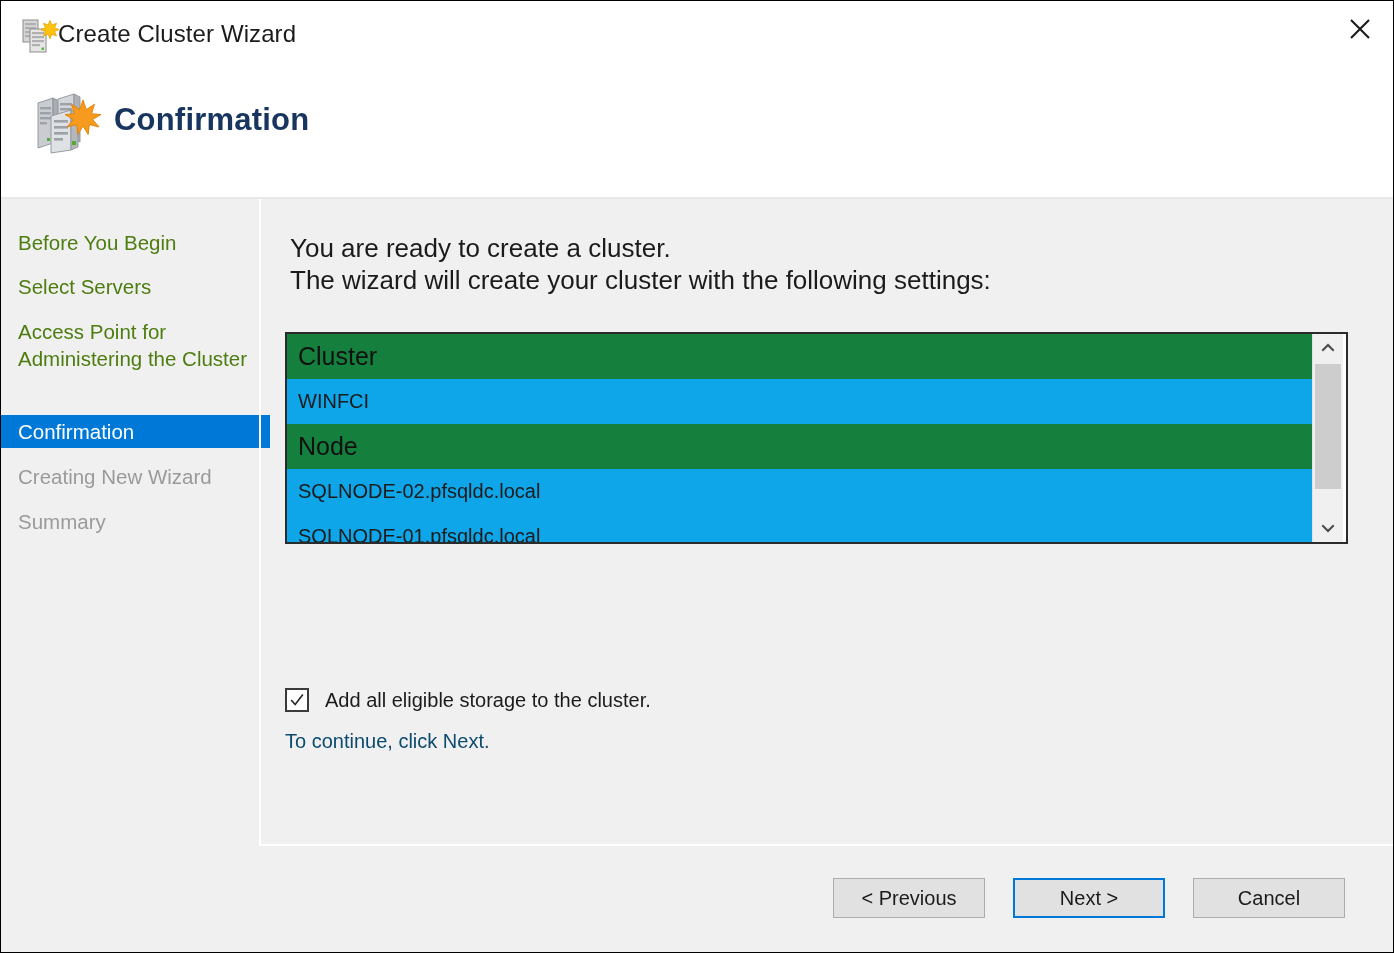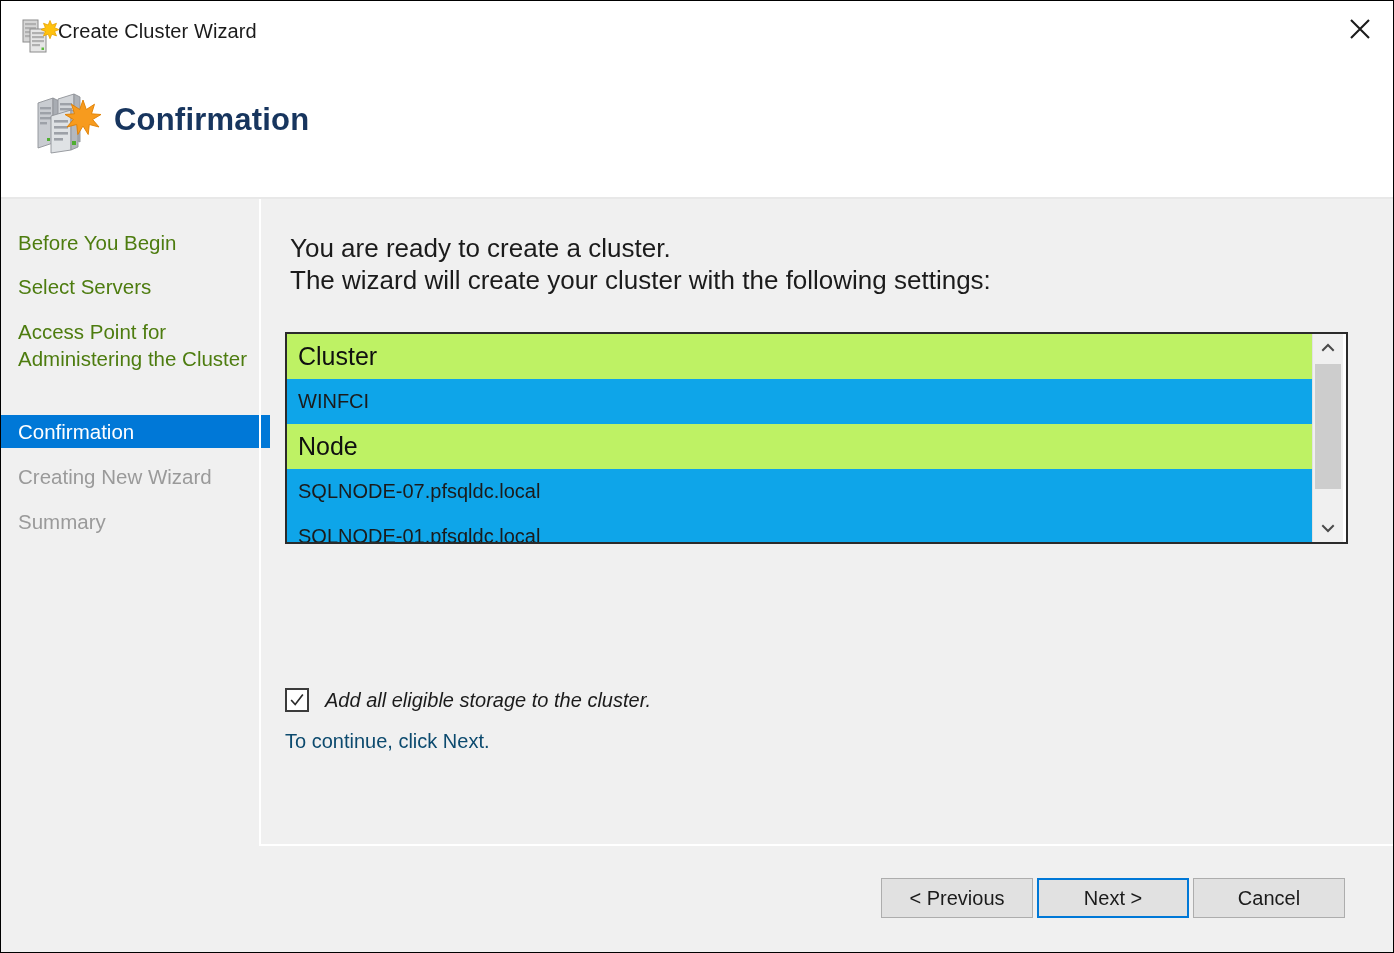--- a/index.html
+++ b/index.html
@@ -37,21 +37,21 @@
     position: absolute;
     left: 18px;
     top: 16px;
     width: 44px;
     height: 40px;
   }
   #titlebar-text {
     position: absolute;
     left: 57px;
     top: 19px;
-    font-size: 20px;
+    font-size: 24px;
     color: #1b1b1b;
     letter-spacing: 0.1px;
     white-space: nowrap;
   }
   #close-button {
     position: absolute;
     right: 0px;
     top: 0px;
     width: 66px;
     height: 56px;
@@ -175,21 +175,21 @@
   }
   .list-row {
     box-sizing: border-box;
     width: 1025px;
     display: flex;
     align-items: center;
     padding-left: 11px;
     cursor: default;
   }
   .list-row.section {
-    background: #bef264;
+    background: #15803d;
     height: 45px;
     font-size: 25px;
     color: #101010;
   }
   .list-row.value {
     background: #0ea5e9;
     height: 45px;
     font-size: 20px;
     color: #1b1b1b;
   }
@@ -249,21 +249,20 @@
     display: flex;
     align-items: center;
     justify-content: center;
     box-sizing: border-box;
   }
   #checkbox-label {
     margin-left: 16px;
     font-size: 20px;
     color: #1b1b1b;
     white-space: nowrap;
-    font-style: italic;
   }
   #continue-text {
     position: absolute;
     left: 24px;
     top: 531px;
     font-size: 20px;
     color: #0c4a6e;
     white-space: nowrap;
   }
 
@@ -290,21 +289,21 @@
     top: 845px;
     width: 1392px;
     height: 106px;
     background: #f0f0f0;
   }
   #footer-buttons {
     position: absolute;
     right: 48px;
     top: 32px;
     display: flex;
-    gap: 4px;
+    gap: 28px;
   }
   .dlg-button {
     width: 152px;
     height: 40px;
     background: #e1e1e1;
     border: 1px solid #adadad;
     font-family: "Liberation Sans", sans-serif;
     font-size: 20px;
     color: #1b1b1b;
     display: flex;
@@ -435,21 +434,21 @@
           <div class="list-row section">
             <span>Cluster</span>
           </div>
           <div class="list-row value">
             <span>WINFCI</span>
           </div>
           <div class="list-row section">
             <span>Node</span>
           </div>
           <div class="list-row value">
-            <span>SQLNODE-07.pfsqldc.local</span>
+            <span>SQLNODE-02.pfsqldc.local</span>
           </div>
           <div class="list-row value">
             <span>SQLNODE-01.pfsqldc.local</span>
           </div>
 
         </div>
 
         <div id="scrollbar">
           <div class="sb-arrow" id="sb-up">
             <svg viewBox="0 0 16 16" width="16" height="16">

